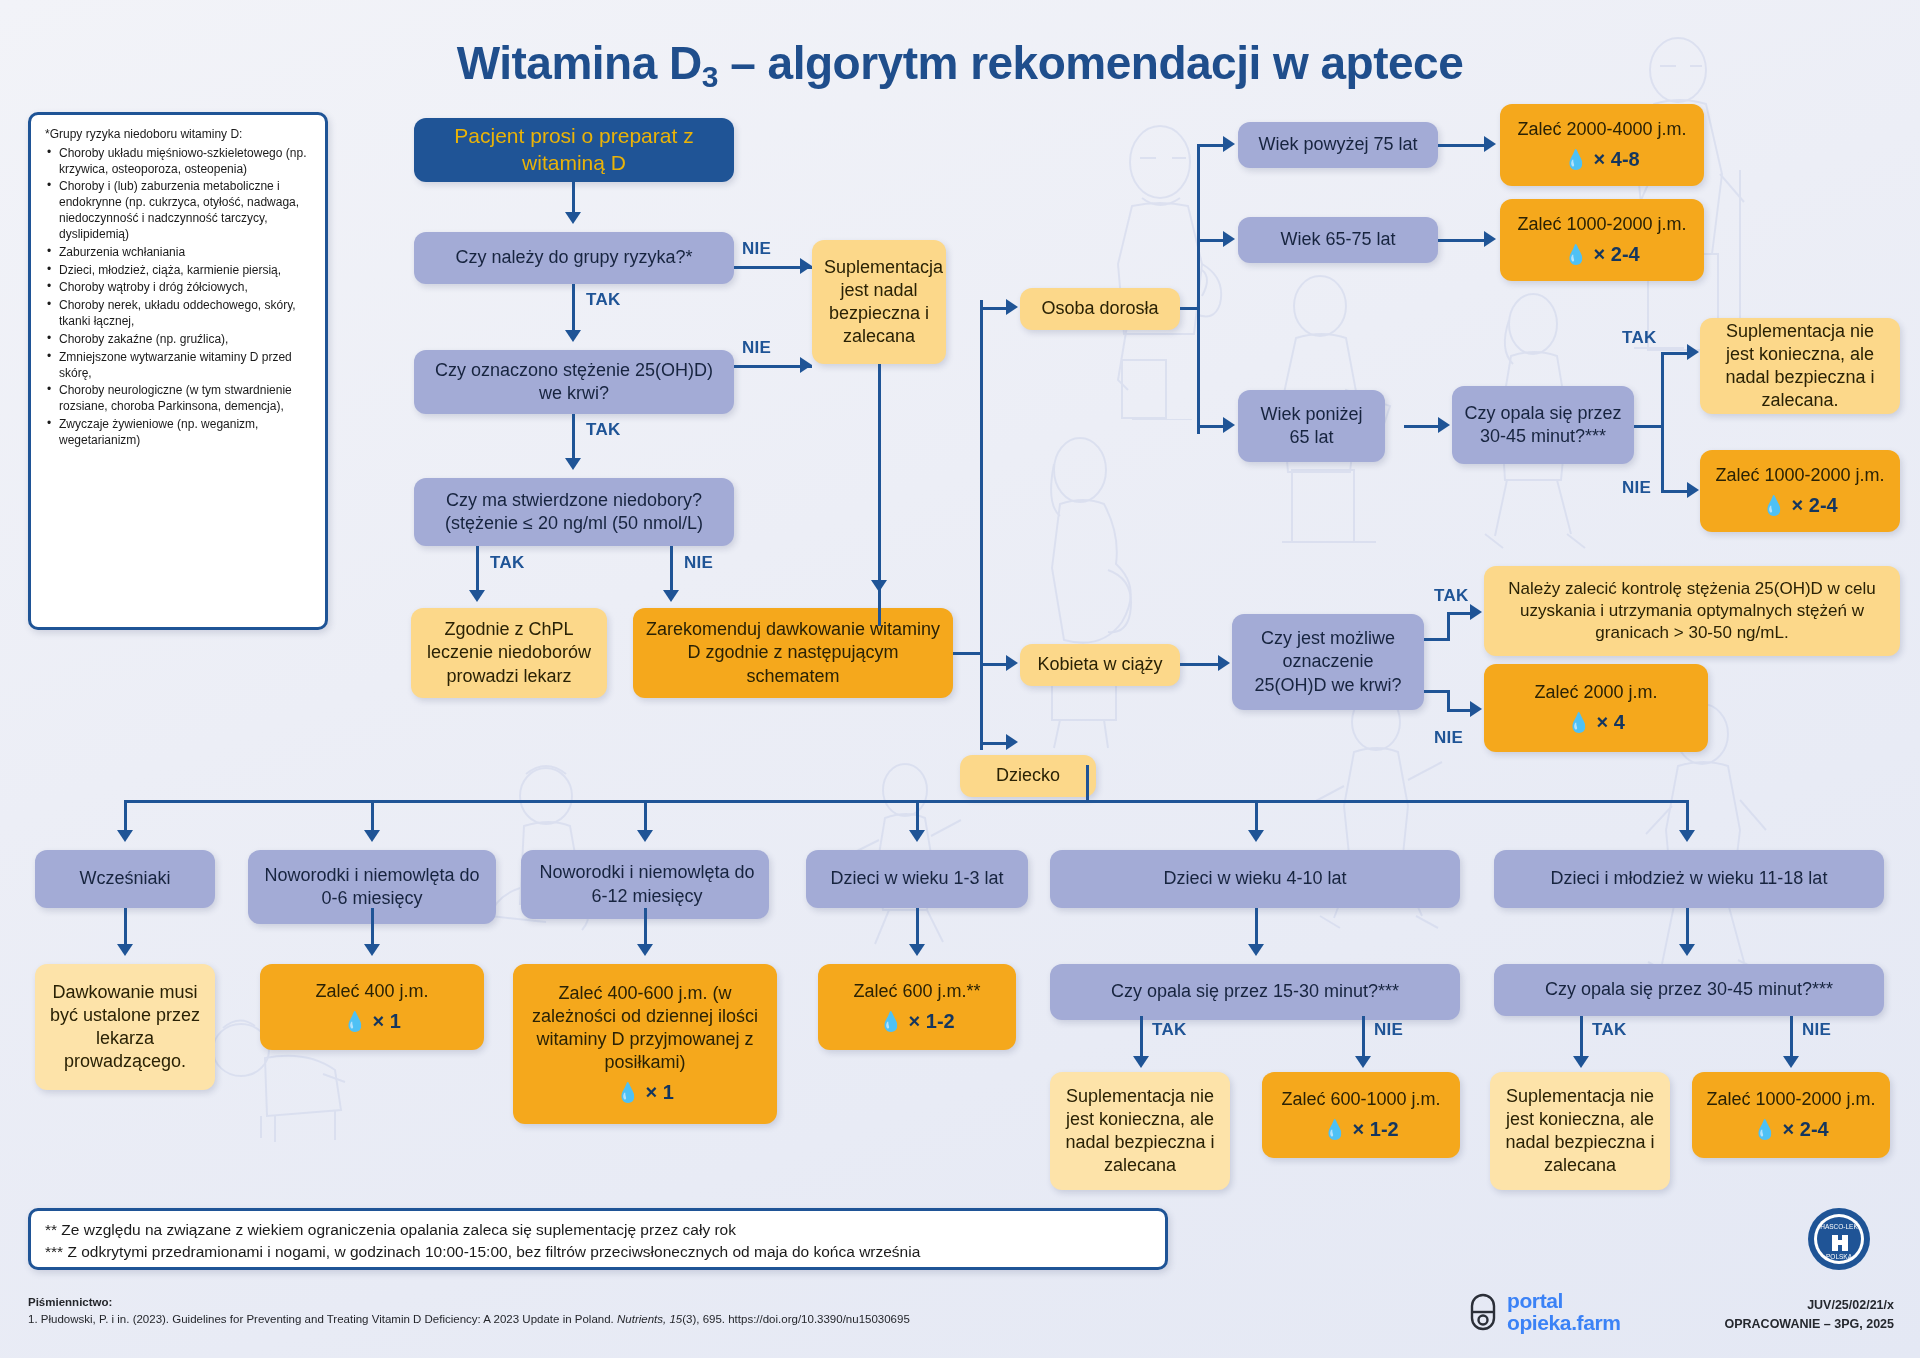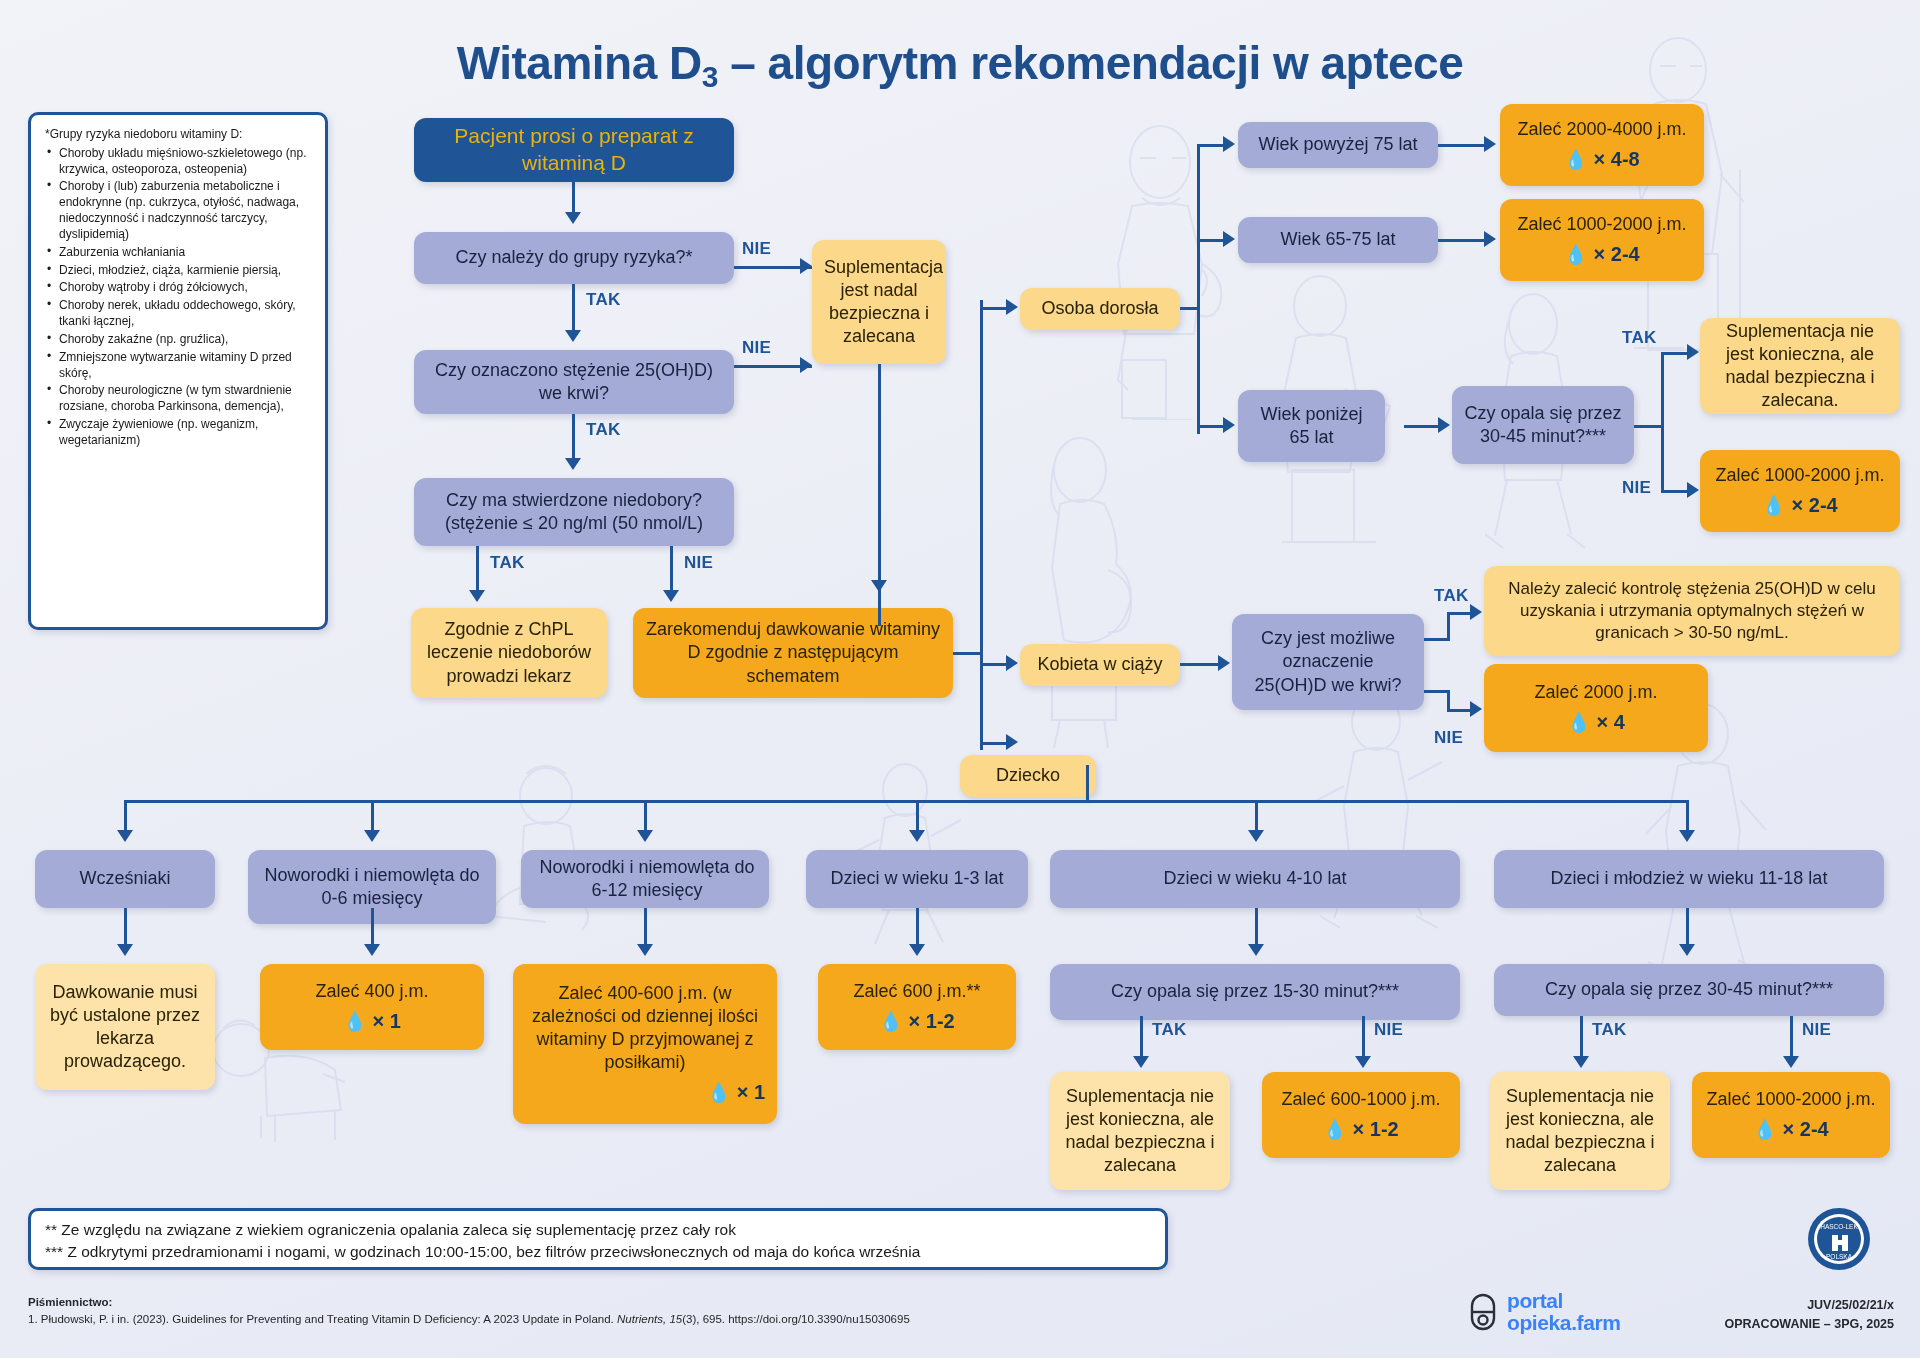--- a/index.html
+++ b/index.html
@@ -390,26 +390,26 @@
   </div>
   <div class="ln lnv" style="left:371px; top:908px; height:38px;"></div>
   <div class="arw arw-d" style="left:364px; top:944px;"></div>
   <div class="box b-orange" style="left:260px; top:964px; width:224px; height:86px; flex-direction:column;">
     <span>Zaleć 400 j.m.</span>
     <span class="dose"><span class="drop">💧</span> <span>× 1</span></span>
   </div>
 
   <div class="ln lnv" style="left:644px; top:800px; height:32px;"></div>
   <div class="arw arw-d" style="left:637px; top:830px;"></div>
-  <div class="box b-purple" style="left:521px; top:850px; width:248px; height:58px;padding-left:16px;">
+  <div class="box b-purple" style="left:521px; top:850px; width:248px; height:69px;padding-left:16px;">
     <span class="inner">Noworodki i niemowlęta do 6-12 miesięcy</span>
   </div>
   <div class="ln lnv" style="left:644px; top:908px; height:38px;"></div>
   <div class="arw arw-d" style="left:637px; top:944px;"></div>
-  <div class="box b-orange" style="left:513px; top:964px; width:264px; height:160px; flex-direction:column;align-items:flex-end;">
+  <div class="box b-orange" style="left:513px; top:964px; width:264px; height:160px; flex-direction:column;">
     <span>Zaleć 400-600 j.m. (w zależności od dziennej ilości witaminy D przyjmowanej z posiłkami)</span>
     <span class="dose"><span class="drop">💧</span> <span>× 1</span></span>
   </div>
 
   <div class="ln lnv" style="left:916px; top:800px; height:32px;"></div>
   <div class="arw arw-d" style="left:909px; top:830px;"></div>
   <div class="box b-purple" style="left:806px; top:850px; width:222px; height:58px;">
     <span class="inner">Dzieci w wieku 1-3 lat</span>
   </div>
   <div class="ln lnv" style="left:916px; top:908px; height:38px;"></div>

